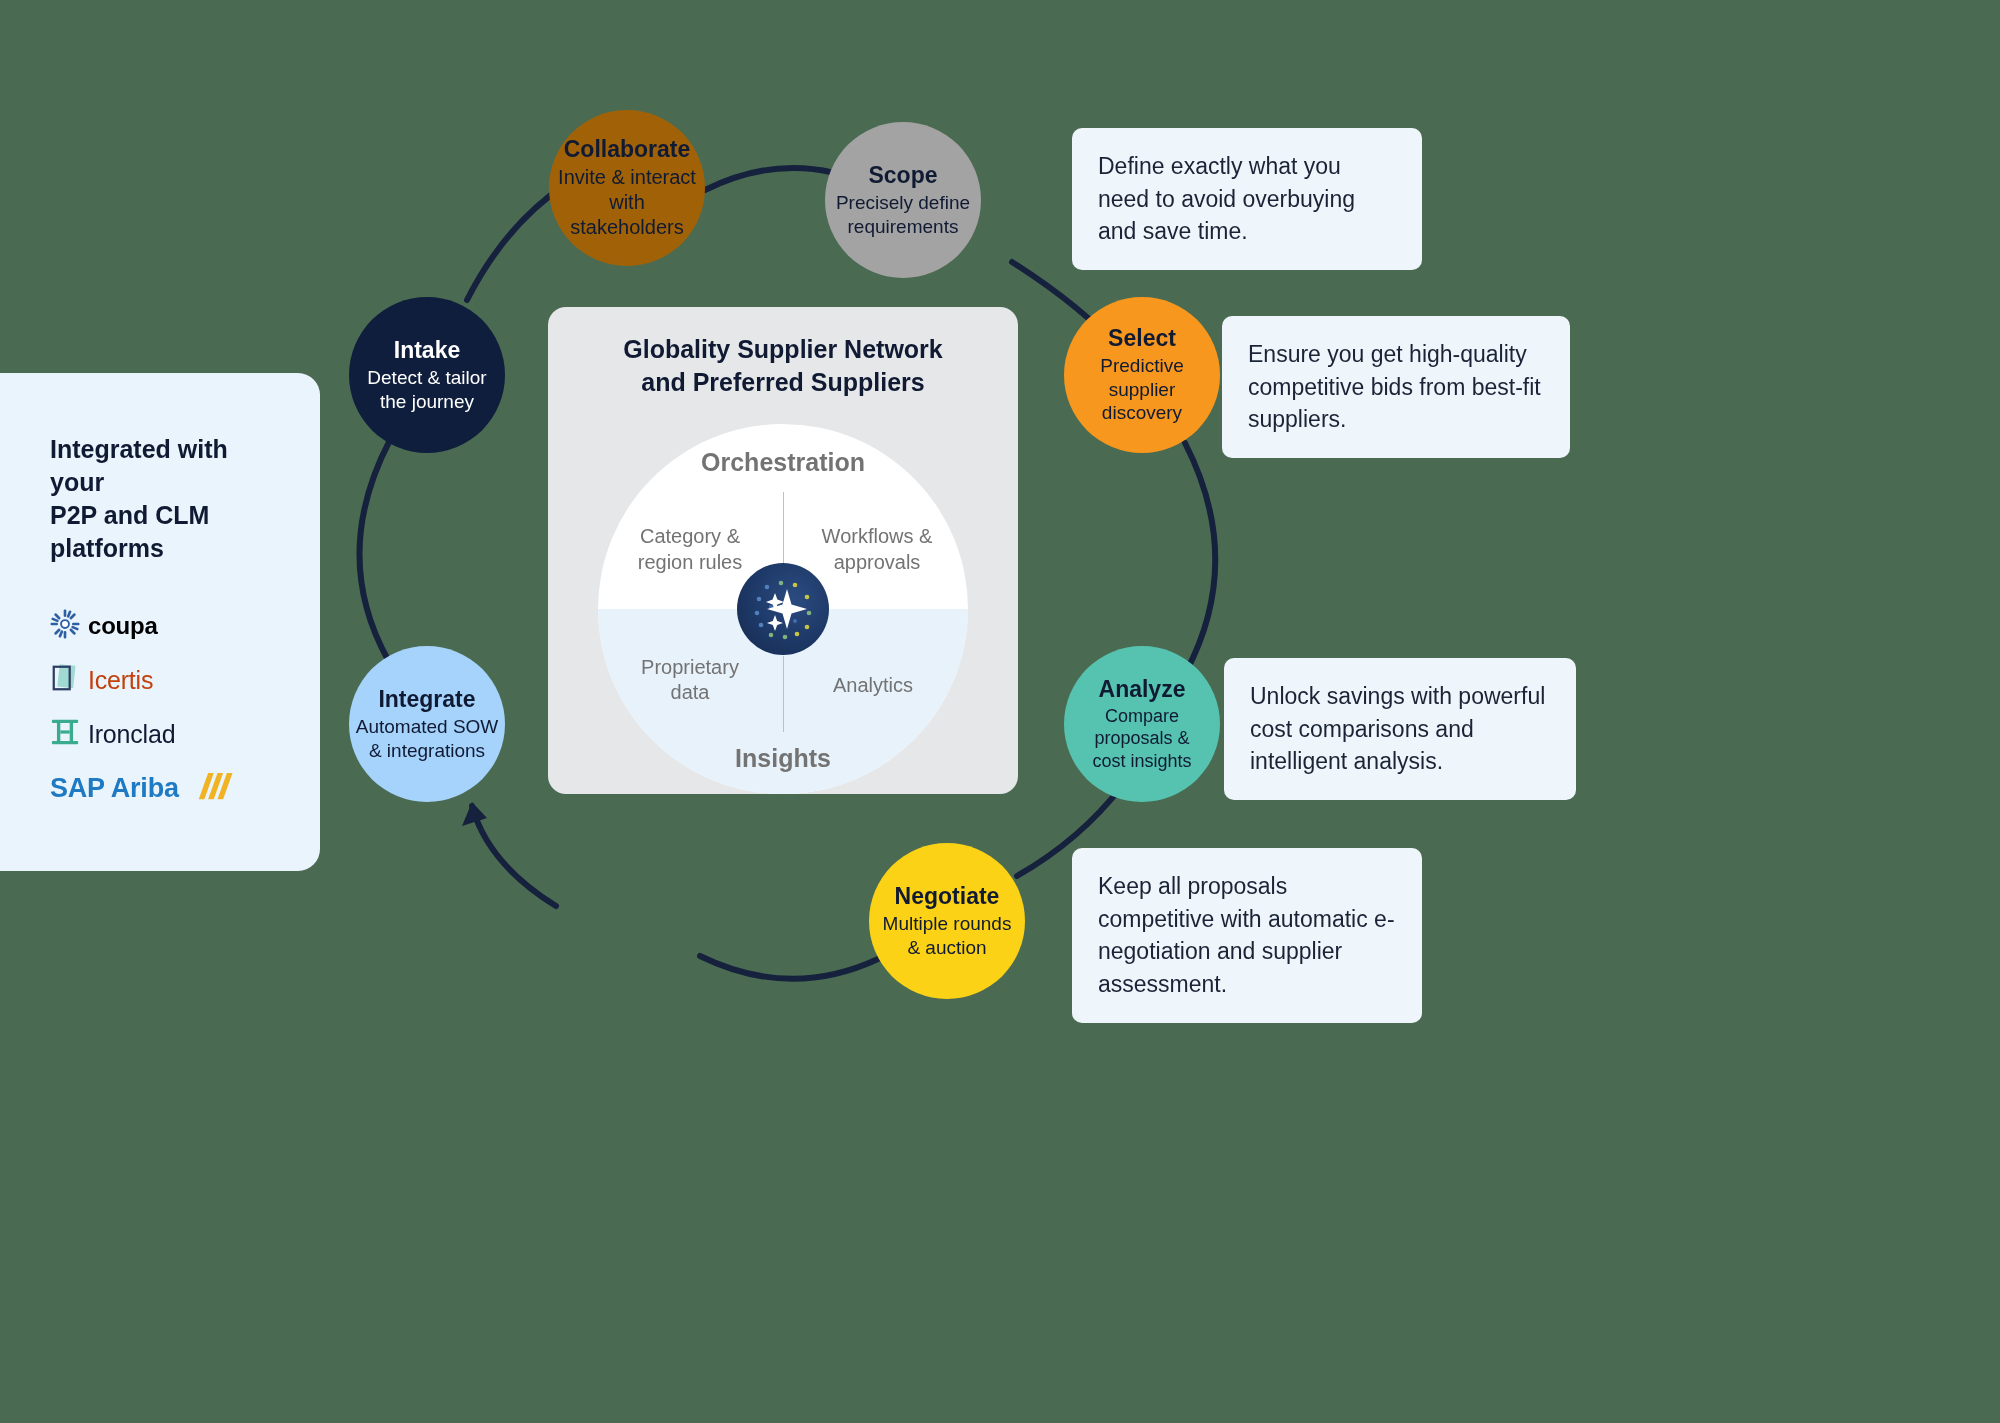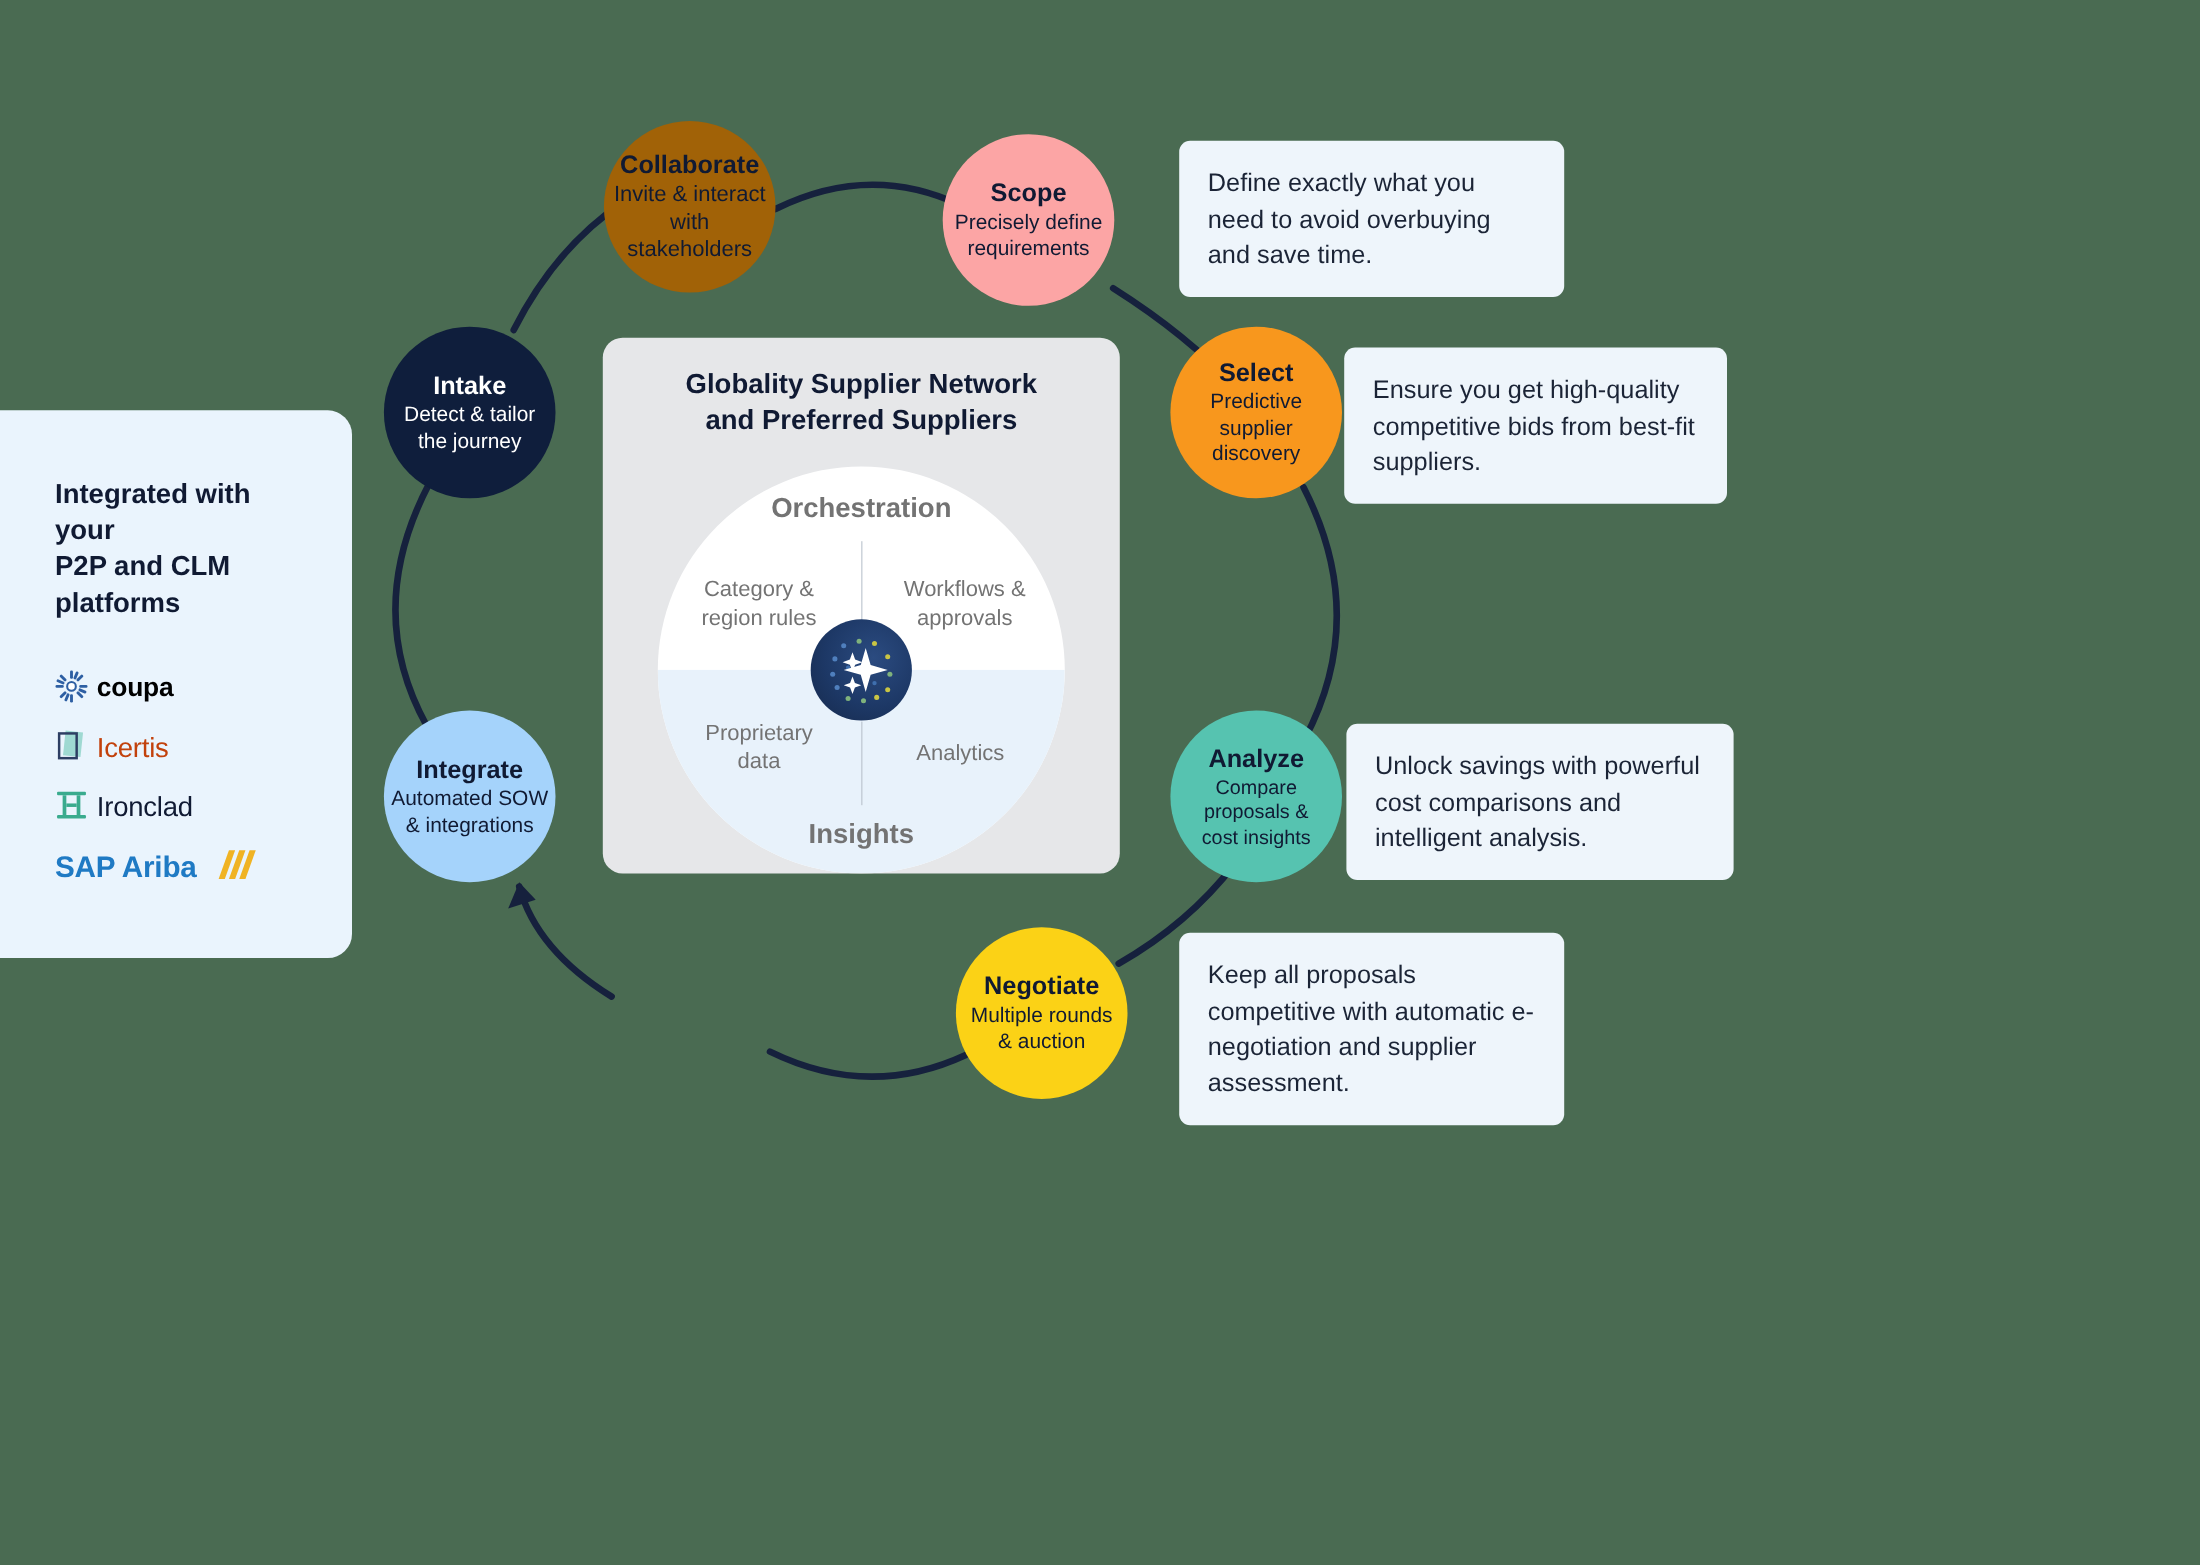--- a/index.html
+++ b/index.html
@@ -43,21 +43,21 @@
   .node .n-sub {
     line-height: 1.25;
     margin-top: 2px;
   }
 
   
   .node-collaborate { left: 549px; top: 110px; width: 156px; height: 156px; background: #a16207; }
   .node-collaborate .n-title { font-size: 23px; }
   .node-collaborate .n-sub   { font-size: 20px; }
 
-  .node-scope { left: 857px; top: 122px; width: 156px; height: 156px; background: #fca5a5; }
+  .node-scope { left: 825px; top: 122px; width: 156px; height: 156px; background: #a3a3a3; }
   .node-scope .n-title { font-size: 23px; }
   .node-scope .n-sub   { font-size: 19px; }
 
   .node-select { left: 1064px; top: 297px; width: 156px; height: 156px; background: #f8971d; }
   .node-select .n-title { font-size: 23px; }
   .node-select .n-sub   { font-size: 19px; }
 
   .node-analyze { left: 1064px; top: 646px; width: 156px; height: 156px; background: #56c3b0; }
   .node-analyze .n-title { font-size: 23px; }
   .node-analyze .n-sub   { font-size: 18px; }

